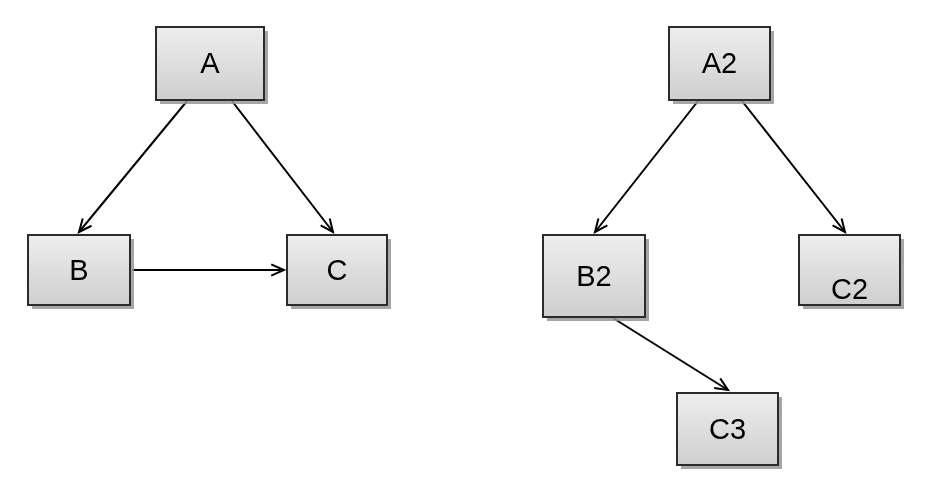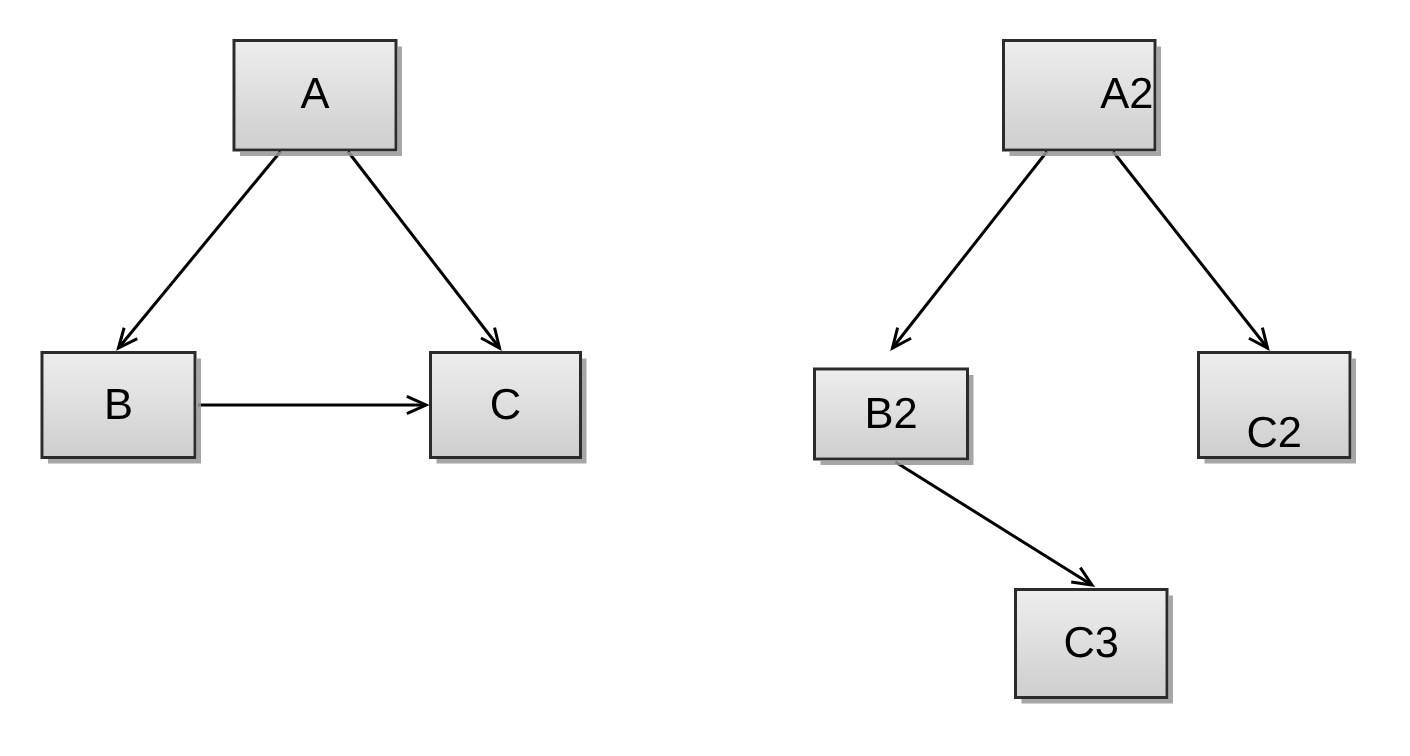--- a/index.html
+++ b/index.html
@@ -79,24 +79,24 @@
   <div id="node-layer">
       <div class="node" style="left: 155px; top: 26px; width: 110px; height: 75px;">
         <span class="node-label">A</span>
       </div>
       <div class="node" style="left: 27px; top: 234px; width: 104px; height: 72px;">
         <span class="node-label">B</span>
       </div>
       <div class="node" style="left: 286px; top: 234px; width: 102px; height: 72px;">
         <span class="node-label">C</span>
       </div>
-      <div class="node" style="left: 668px; top: 26px; width: 103px; height: 75px; justify-content: flex-end;">
+      <div class="node" style="left: 668px; top: 26px; width: 103px; height: 75px;">
         <span class="node-label">A2</span>
       </div>
-      <div class="node" style="left: 542px; top: 245px; width: 104px; height: 62px;">
+      <div class="node" style="left: 542px; top: 234px; width: 104px; height: 84px;">
         <span class="node-label">B2</span>
       </div>
       <div class="node" style="left: 798px; top: 234px; width: 103px; height: 72px; align-items: flex-end;">
         <span class="node-label">C2</span>
       </div>
       <div class="node" style="left: 676px; top: 392px; width: 103px; height: 74px;">
         <span class="node-label">C3</span>
       </div>
     </div>
 

